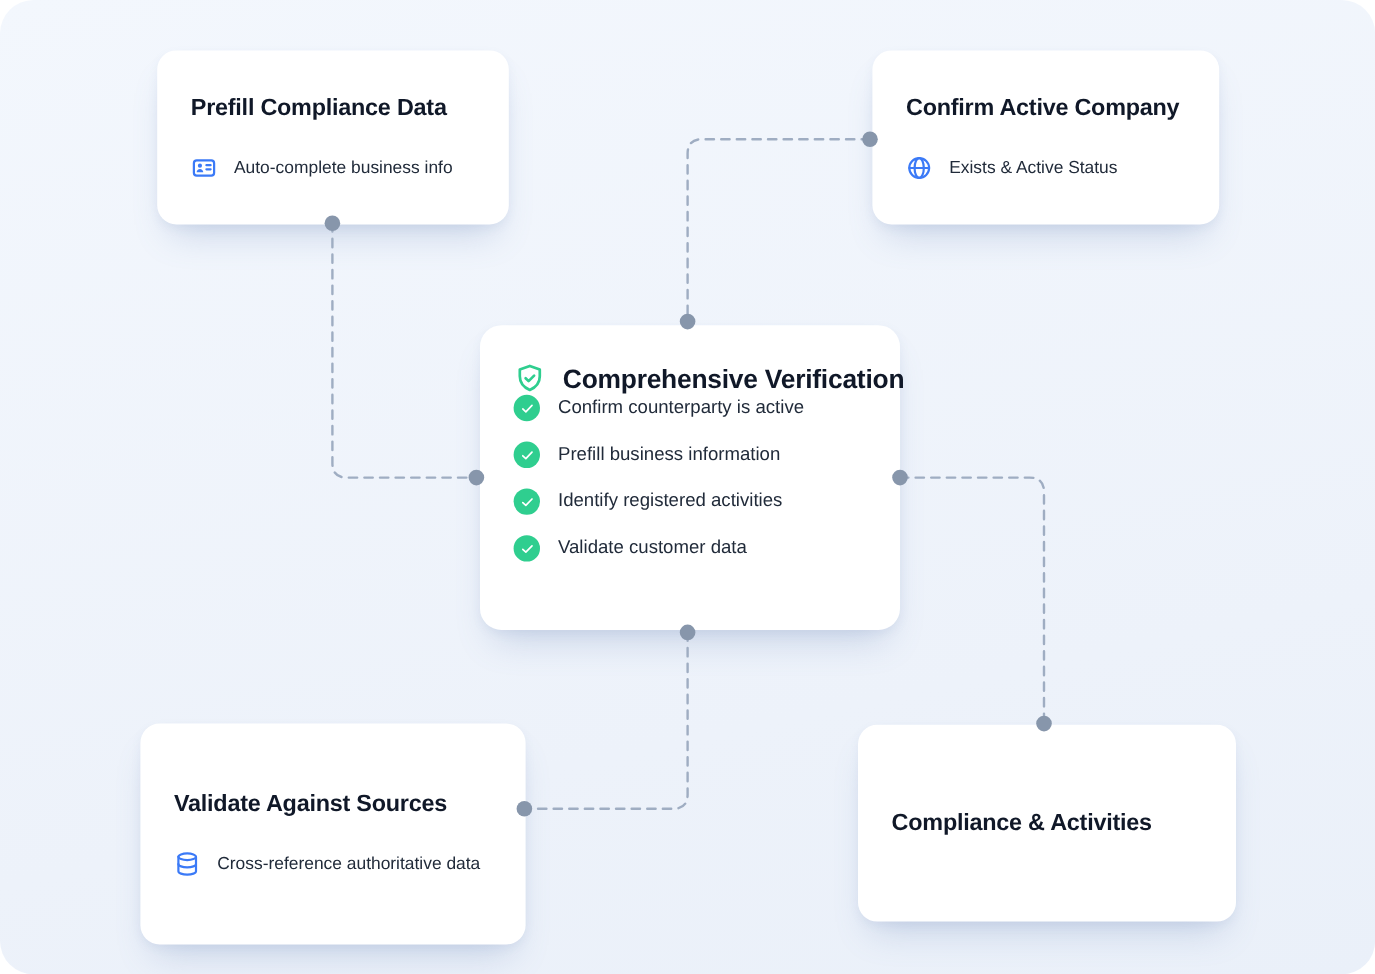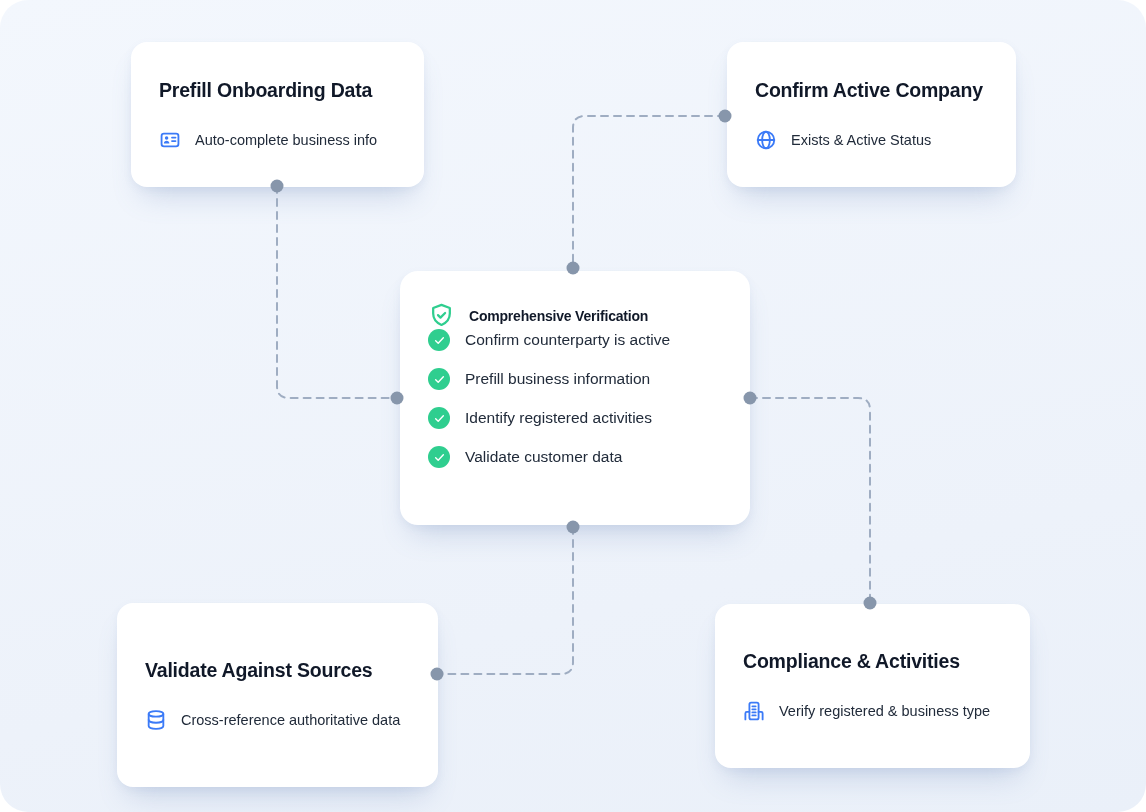--- a/index.html
+++ b/index.html
@@ -72,21 +72,21 @@
     border-radius: 18px;
     padding: 31px 28px 28px 28px;
   }
   .center-title-row {
     display: flex;
     align-items: center;
     gap: 14px;
   }
   .center-title {
     margin: 0;
-    font-size: 14px;
+    font-size: 22px;
     font-weight: 700;
     letter-spacing: -0.2px;
     color: var(--heading);
     white-space: nowrap;
   }
   .check-list {
     display: flex;
     flex-direction: column;
     gap: 17px;
   }
@@ -134,21 +134,21 @@
     stroke-linecap: round;
   }
   .connector-dot { fill: var(--dot); }
 </style>
 </head>
 <body>
 
 <div class="canvas">
 
   <div class="card small-card" id="card-prefill">
-    <h2 class="card-title">Prefill Onboarding Data</h2>
+    <h2 class="card-title">Prefill Compliance Data</h2>
     <div class="feature-row">
       <span>
         <svg class="icon-svg icon-blue" width="22" height="22" viewBox="0 0 24 24">
           <rect x="2.8" y="5" width="18.4" height="14" rx="2.6"></rect>
           <circle class="fill" cx="8.3" cy="9.9" r="1.9"></circle>
           <path class="fill" d="M5.3 15.9 c0-1.8 1.4-3 3-3 s3 1.2 3 3 z"></path>
           <line x1="14.2" y1="9.4" x2="18" y2="9.4"></line>
           <line x1="14.2" y1="13.2" x2="18" y2="13.2"></line>
         </svg>
       </span>
@@ -225,34 +225,20 @@
           <path d="M4 5.4 V12 c0 1.7 3.6 3 8 3 s8 -1.3 8 -3 V5.4"></path>
           <path d="M4 12 V18.6 c0 1.7 3.6 3 8 3 s8 -1.3 8 -3 V12"></path>
         </svg>
       </span>
       <span class="feature-text">Cross-reference authoritative data</span>
     </div>
   </div>
 
   <div class="card small-card" id="card-compliance">
     <h2 class="card-title">Compliance &amp; Activities</h2>
-    <div class="feature-row">
-      <span>
-        <svg class="icon-svg icon-blue" width="22" height="22" viewBox="0 0 24 24">
-          <rect x="7" y="2.8" width="10" height="18.4" rx="1.8"></rect>
-          <path d="M7 13 H4.2 C3.3 13 2.6 13.7 2.6 14.6 V21.2"></path>
-          <path d="M17 13 H19.8 C20.7 13 21.4 13.7 21.4 14.6 V21.2"></path>
-          <line x1="10.2" y1="6.9" x2="13.8" y2="6.9"></line>
-          <line x1="10.2" y1="10.2" x2="13.8" y2="10.2"></line>
-          <line x1="10.2" y1="13.5" x2="13.8" y2="13.5"></line>
-          <line x1="10.2" y1="16.8" x2="13.8" y2="16.8"></line>
-        </svg>
-      </span>
-      <span class="feature-text">Verify registered &amp; business type</span>
-    </div>
   </div>
 
   <svg class="connector-layer" viewBox="0 0 1146 812">
     <path class="connector-path" d="M277 186 L277 386 Q277 398 289 398 L397 398"></path>
     <path class="connector-path" d="M725 116 L585 116 Q573 116 573 128 L573 268"></path>
     <path class="connector-path" d="M750 398 L858 398 Q870 398 870 410 L870 603"></path>
     <path class="connector-path" d="M573 527 L573 662 Q573 674 561 674 L437 674"></path>
 
     <circle class="connector-dot" cx="277" cy="186" r="6.5"></circle>
     <circle class="connector-dot" cx="397" cy="398" r="6.5"></circle>

